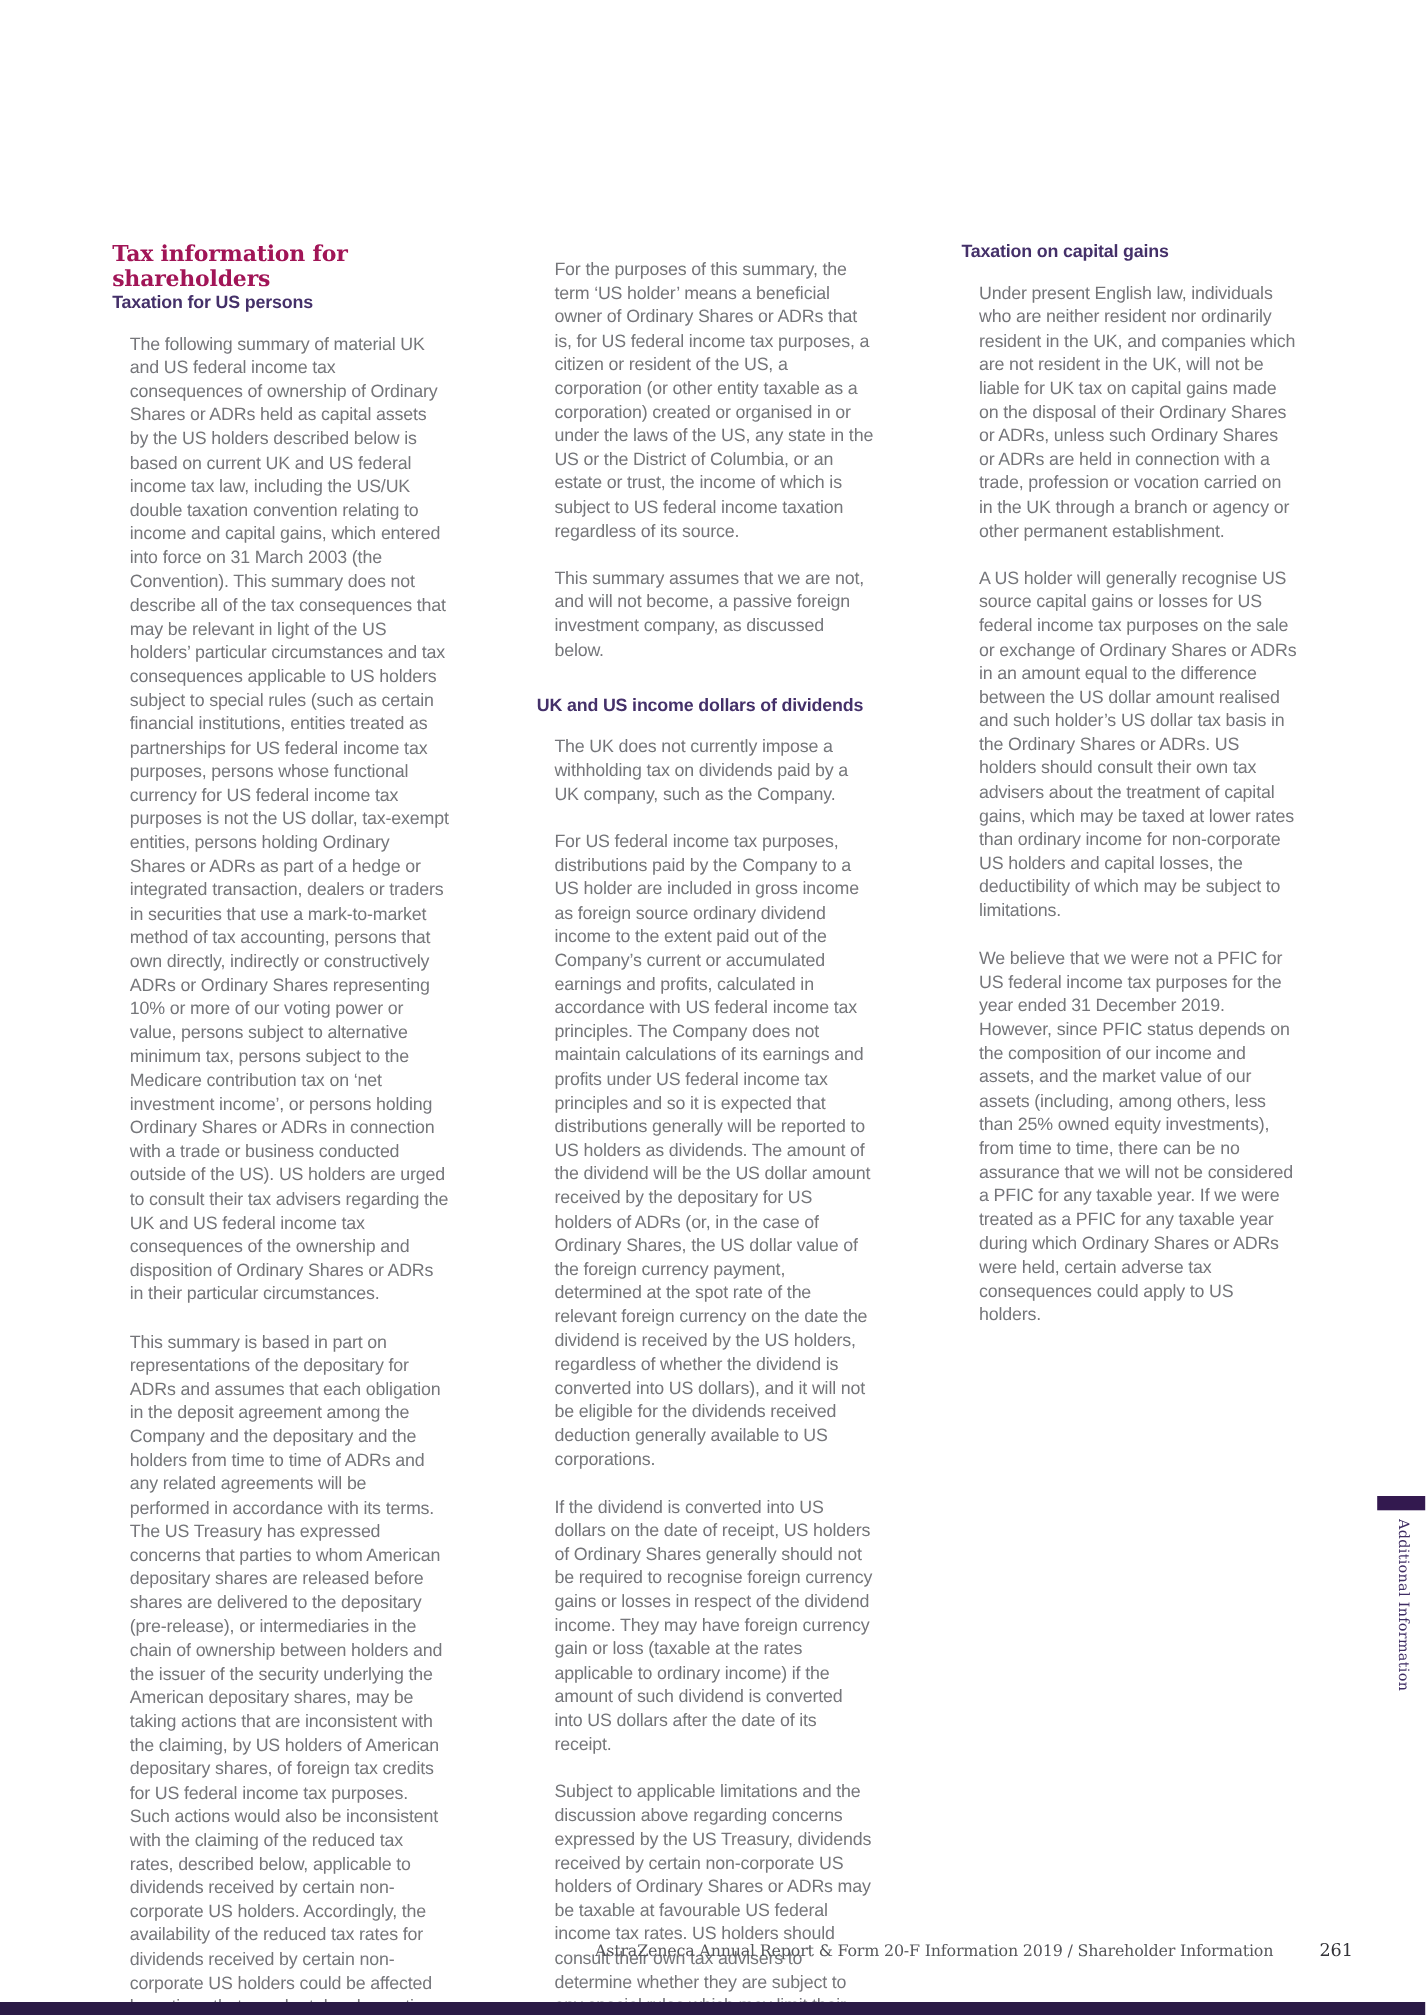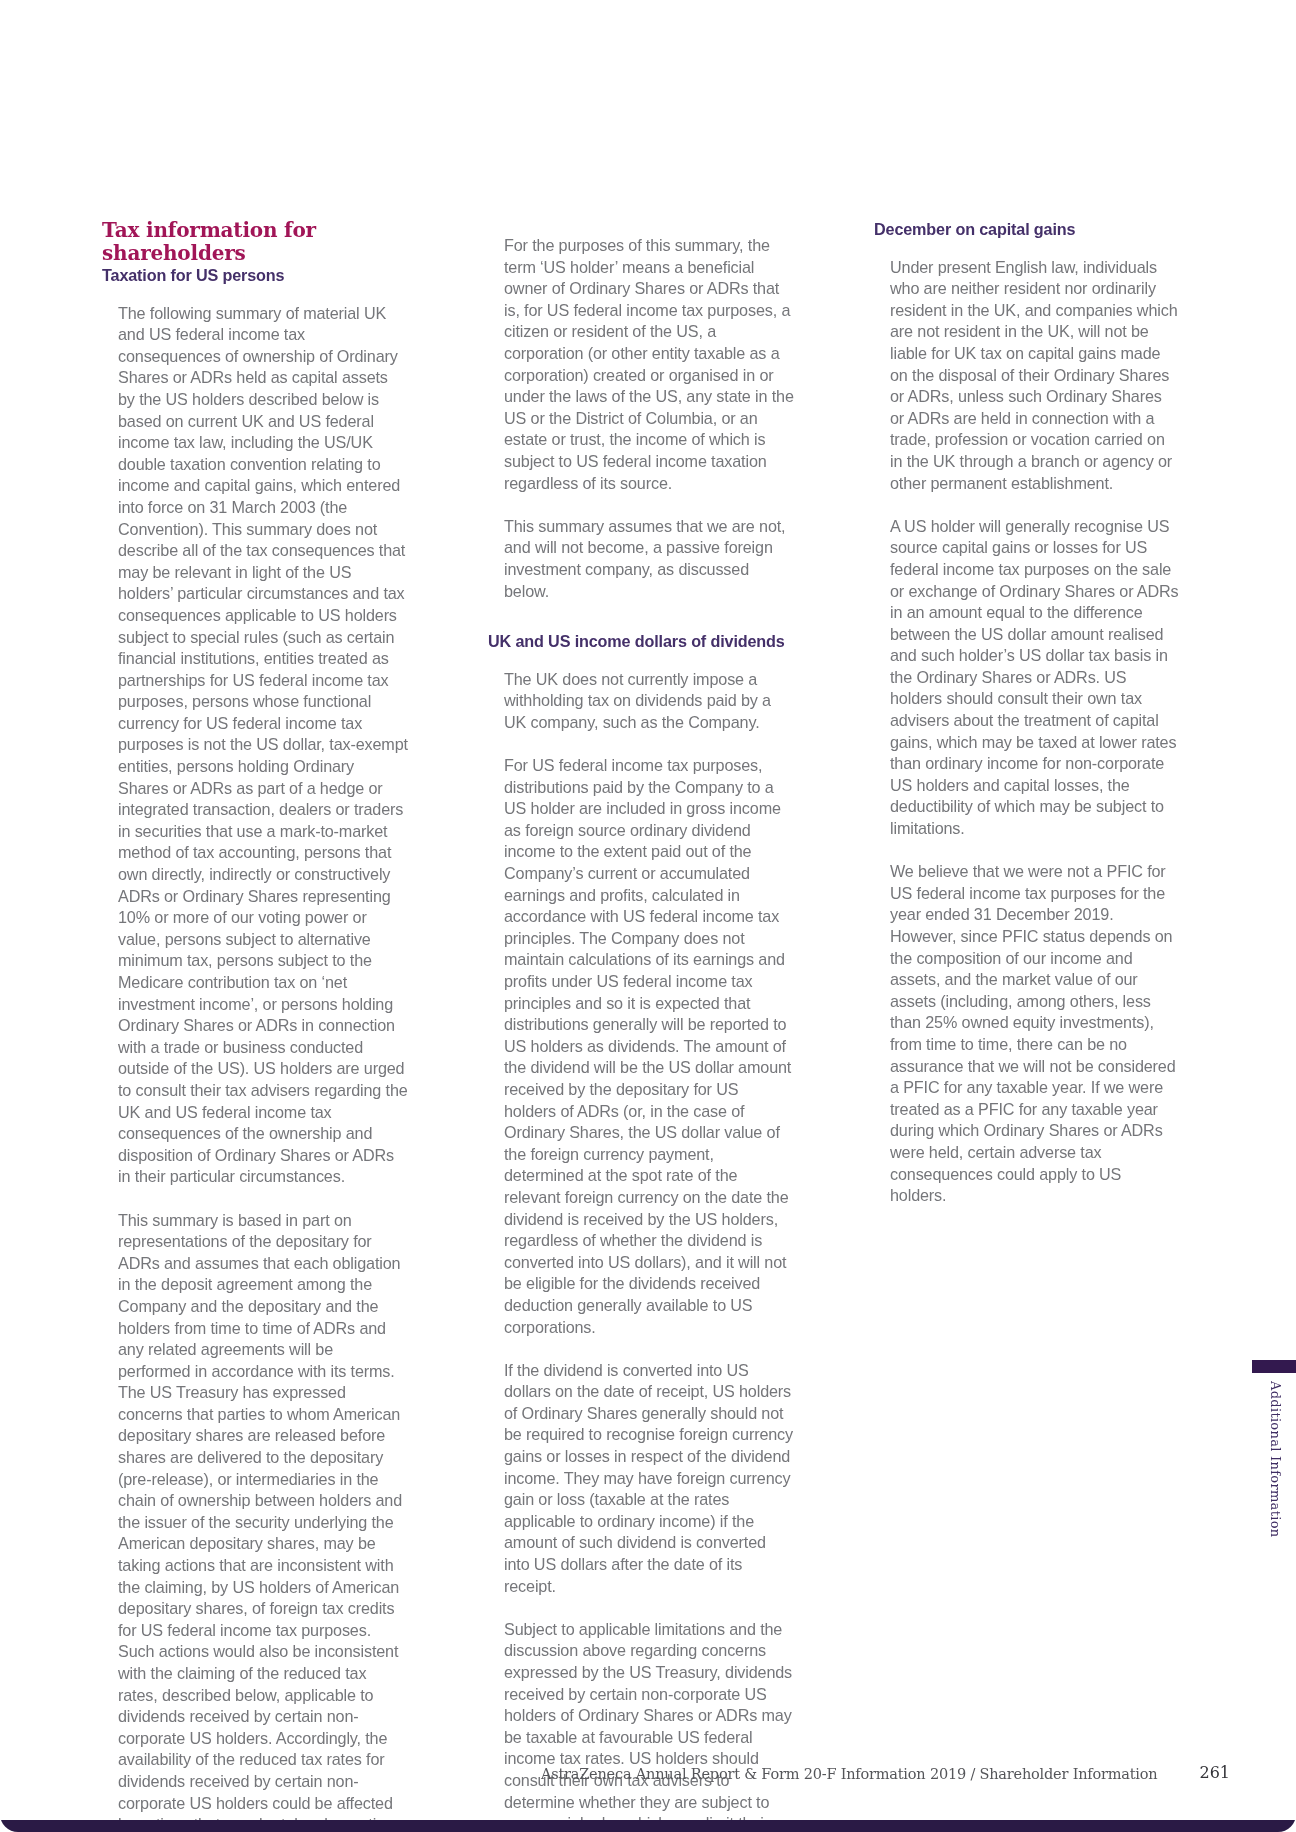--- a/index.html
+++ b/index.html
@@ -3,21 +3,20 @@
 <meta charset="utf-8">
 <style>
   html,body{margin:0;padding:0;background:#ffffff;}
   .page{
     position:relative;
     width:1296px;
     height:1832px;
     background:#ffffff;
     overflow:hidden;
     font-family:"Liberation Sans", sans-serif;
-    border-radius:18px;
   }
   .content{
     position:absolute;
     left:102px;
     top:219px;
     display:flex;
     gap:64px;
   }
   .col{
     width:322px;
@@ -110,21 +109,21 @@
       <p>For the purposes of this summary, the term ‘US holder’ means a beneficial owner of Ordinary Shares or ADRs that is, for US federal income tax purposes, a citizen or resident of the US, a corporation (or other entity taxable as a corporation) created or organised in or under the laws of the US, any state in the US or the District of Columbia, or an estate or trust, the income of which is subject to US federal income taxation regardless of its source.</p>
       <p>This summary assumes that we are not, and will not become, a passive foreign investment company, as discussed below.</p>
       <h2 class="sec-heading spaced">UK and US income dollars of dividends</h2>
       <p>The UK does not currently impose a withholding tax on dividends paid by a UK company, such as the Company.</p>
       <p>For US federal income tax purposes, distributions paid by the Company to a US holder are included in gross income as foreign source ordinary dividend income to the extent paid out of the Company’s current or accumulated earnings and profits, calculated in accordance with US federal income tax principles. The Company does not maintain calculations of its earnings and profits under US federal income tax principles and so it is expected that distributions generally will be reported to US holders as dividends. The amount of the dividend will be the US dollar amount received by the depositary for US holders of ADRs (or, in the case of Ordinary Shares, the US dollar value of the foreign currency payment, determined at the spot rate of the relevant foreign currency on the date the dividend is received by the US holders, regardless of whether the dividend is converted into US dollars), and it will not be eligible for the dividends received deduction generally available to US corporations.</p>
       <p>If the dividend is converted into US dollars on the date of receipt, US holders of Ordinary Shares generally should not be required to recognise foreign currency gains or losses in respect of the dividend income. They may have foreign currency gain or loss (taxable at the rates applicable to ordinary income) if the amount of such dividend is converted into US dollars after the date of its receipt.</p>
       <p>Subject to applicable limitations and the discussion above regarding concerns expressed by the US Treasury, dividends received by certain non-corporate US holders of Ordinary Shares or ADRs may be taxable at favourable US federal income tax rates. US holders should consult their own tax advisers to determine whether they are subject to any special rules which may limit their ability to be taxed at these favourable rates.</p>
     </div>
 
     <div class="col">
-      <h2 class="sec-heading">December on capital gains</h2>
+      <h2 class="sec-heading">Taxation on capital gains</h2>
       <p>Under present English law, individuals who are neither resident nor ordinarily resident in the UK, and companies which are not resident in the UK, will not be liable for UK tax on capital gains made on the disposal of their Ordinary Shares or ADRs, unless such Ordinary Shares or ADRs are held in connection with a trade, profession or vocation carried on in the UK through a branch or agency or other permanent establishment.</p>
       <p>A US holder will generally recognise US source capital gains or losses for US federal income tax purposes on the sale or exchange of Ordinary Shares or ADRs in an amount equal to the difference between the US dollar amount realised and such holder’s US dollar tax basis in the Ordinary Shares or ADRs. US holders should consult their own tax advisers about the treatment of capital gains, which may be taxed at lower rates than ordinary income for non-corporate US holders and capital losses, the deductibility of which may be subject to limitations.</p>
       <p>We believe that we were not a PFIC for US federal income tax purposes for the year ended 31 December 2019. However, since PFIC status depends on the composition of our income and assets, and the market value of our assets (including, among others, less than 25% owned equity investments), from time to time, there can be no assurance that we will not be considered a PFIC for any taxable year. If we were treated as a PFIC for any taxable year during which Ordinary Shares or ADRs were held, certain adverse tax consequences could apply to US holders.</p>
     </div>
 
   </div>
 
   <div class="side-rect"></div>
   <div class="side-label">Additional Information</div>
 

